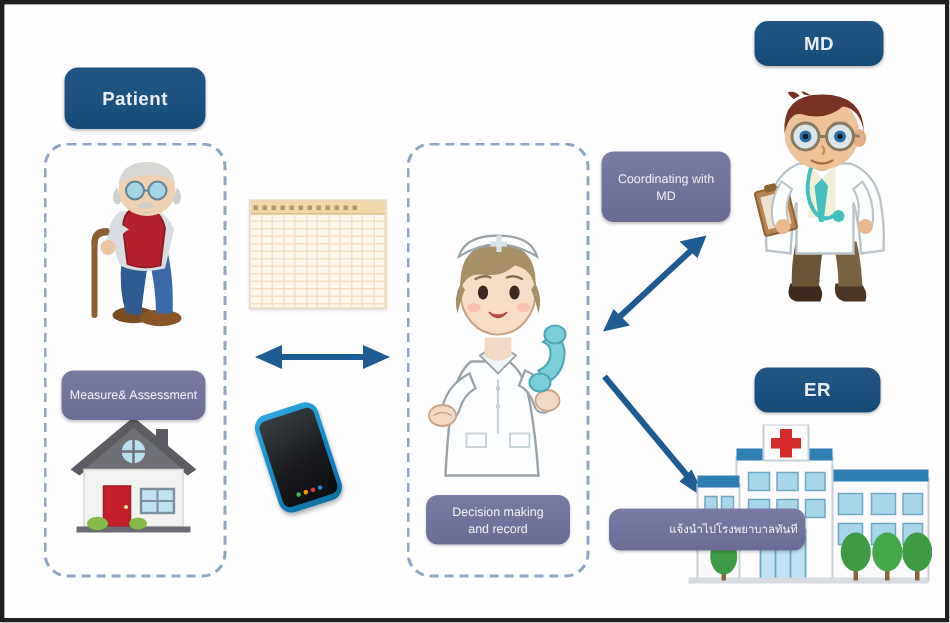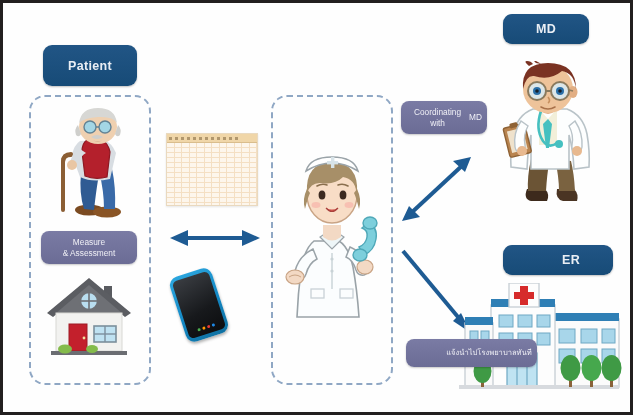--- a/index.html
+++ b/index.html
@@ -163,21 +163,21 @@
         <circle cx="64" cy="20" r="6" fill="#9fd7e8" stroke="#5c7f93" stroke-width="1.4" opacity=".95"></circle>
         <line x1="55" y1="20" x2="58" y2="20" stroke="#5c7f93" stroke-width="1.4"></line>
 
         <path d="M50 30 q6 -4 12 0 q-6 4 -12 0z" fill="#cfcfcc"></path>
         <path d="M52 33 q5 3 9 0 q-4 4 -9 0z" fill="#b88a6a" opacity=".6"></path>
 
         <path d="M22 55 q0 -8 8 -8" stroke="#8b5e34" stroke-width="4" fill="none" stroke-linecap="round"></path>
       </svg>
     </div>
 
-    <div class="chip" style="left:38px;top:228px;width:96px;height:33px;flex-direction:column;">
+    <div class="chip" style="left:38px;top:244px;width:96px;height:33px;">
       <span>Measure</span>
       <span>&amp; Assessment</span>
     </div>
 
     <div class="house" style="left:40px;top:266px;width:92px;height:92px;">
       <svg viewBox="0 0 92 92" width="92" height="92">
 
         <rect x="61" y="17" width="8" height="16" fill="#595b60"></rect>
 
         <path d="M46 9 L88 44 L82 48 L46 19 L10 48 L4 44 Z" fill="#5b5d62"></path>
@@ -317,37 +317,41 @@
 
         <line x1="52" y1="116" x2="52" y2="152" stroke="#c8d2d6" stroke-width="1.4"></line>
         <circle cx="52" cy="122" r="1.6" fill="#c8d2d6"></circle>
         <circle cx="52" cy="134" r="1.6" fill="#c8d2d6"></circle>
 
         <rect x="31" y="152" width="13" height="9" fill="none" stroke="#c8d2d6" stroke-width="1.3"></rect>
         <rect x="60" y="152" width="13" height="9" fill="none" stroke="#c8d2d6" stroke-width="1.3"></rect>
       </svg>
     </div>
 
+    <div class="chip" style="left:281px;top:327px;width:96px;height:33px;flex-direction:column;">
+      <span>Decision making</span>
+      <span>and record</span>
+    </div>
 
     <div class="arrow" style="left:392px;top:146px;width:84px;height:80px;">
       <svg viewBox="0 0 84 80" width="84" height="80">
         <line x1="14" y1="66" x2="70" y2="14" stroke="#1e5b93" stroke-width="4"></line>
         <polygon points="76,8 58,12 70,23" fill="#1e5b93"></polygon>
         <polygon points="7,72 25,68 14,57" fill="#1e5b93"></polygon>
       </svg>
     </div>
 
     <div class="arrow" style="left:392px;top:240px;width:86px;height:96px;">
       <svg viewBox="0 0 86 96" width="86" height="96">
         <line x1="8" y1="8" x2="68" y2="80" stroke="#1e5b93" stroke-width="4"></line>
         <polygon points="76,90 58,78 66,70" fill="#1e5b93"></polygon>
       </svg>
     </div>
 
-    <div class="chip" style="left:398px;top:98px;width:86px;height:33px;flex-direction:row;">
+    <div class="chip" style="left:398px;top:98px;width:86px;height:47px;flex-direction:column;">
       <span>Coordinating with</span>
       <span>MD</span>
     </div>
 
     <div class="badge" style="left:500px;top:11px;width:86px;height:30px;">
       <span>MD</span>
     </div>
 
     <div class="fig" style="left:486px;top:58px;width:118px;height:144px;">
       <svg viewBox="0 0 118 144" width="118" height="144">
@@ -395,21 +399,21 @@
         <circle cx="48" cy="30" r="4" fill="#2a6fa8"></circle>
         <circle cx="48" cy="30" r="1.8" fill="#16202b"></circle>
         <circle cx="71" cy="30" r="4" fill="#2a6fa8"></circle>
         <circle cx="71" cy="30" r="1.8" fill="#16202b"></circle>
 
         <path d="M59 36 q3 4 0 6" stroke="#c7905f" stroke-width="1.6" fill="none"></path>
         <path d="M52 46 q7 4 14 0" stroke="#a9714a" stroke-width="1.6" fill="none" stroke-linecap="round"></path>
       </svg>
     </div>
 
-    <div class="badge" style="left:500px;top:242px;width:84px;height:30px;padding-left:26px;">
+    <div class="badge" style="left:500px;top:242px;width:84px;height:30px;">
       <span>ER</span>
     </div>
 
     <div class="hospital" style="left:452px;top:280px;width:168px;height:110px;">
       <svg viewBox="0 0 168 110" width="168" height="110">
 
         <rect x="96" y="36" width="68" height="68" fill="#fbfbfb" stroke="#c9d1d6" stroke-width="1.4"></rect>
         <rect x="96" y="30" width="68" height="8" fill="#2f7fb5"></rect>
         <g fill="#a8d6ea" stroke="#6fa8c4" stroke-width="1">
           <rect x="104" y="46" width="16" height="14"></rect>

